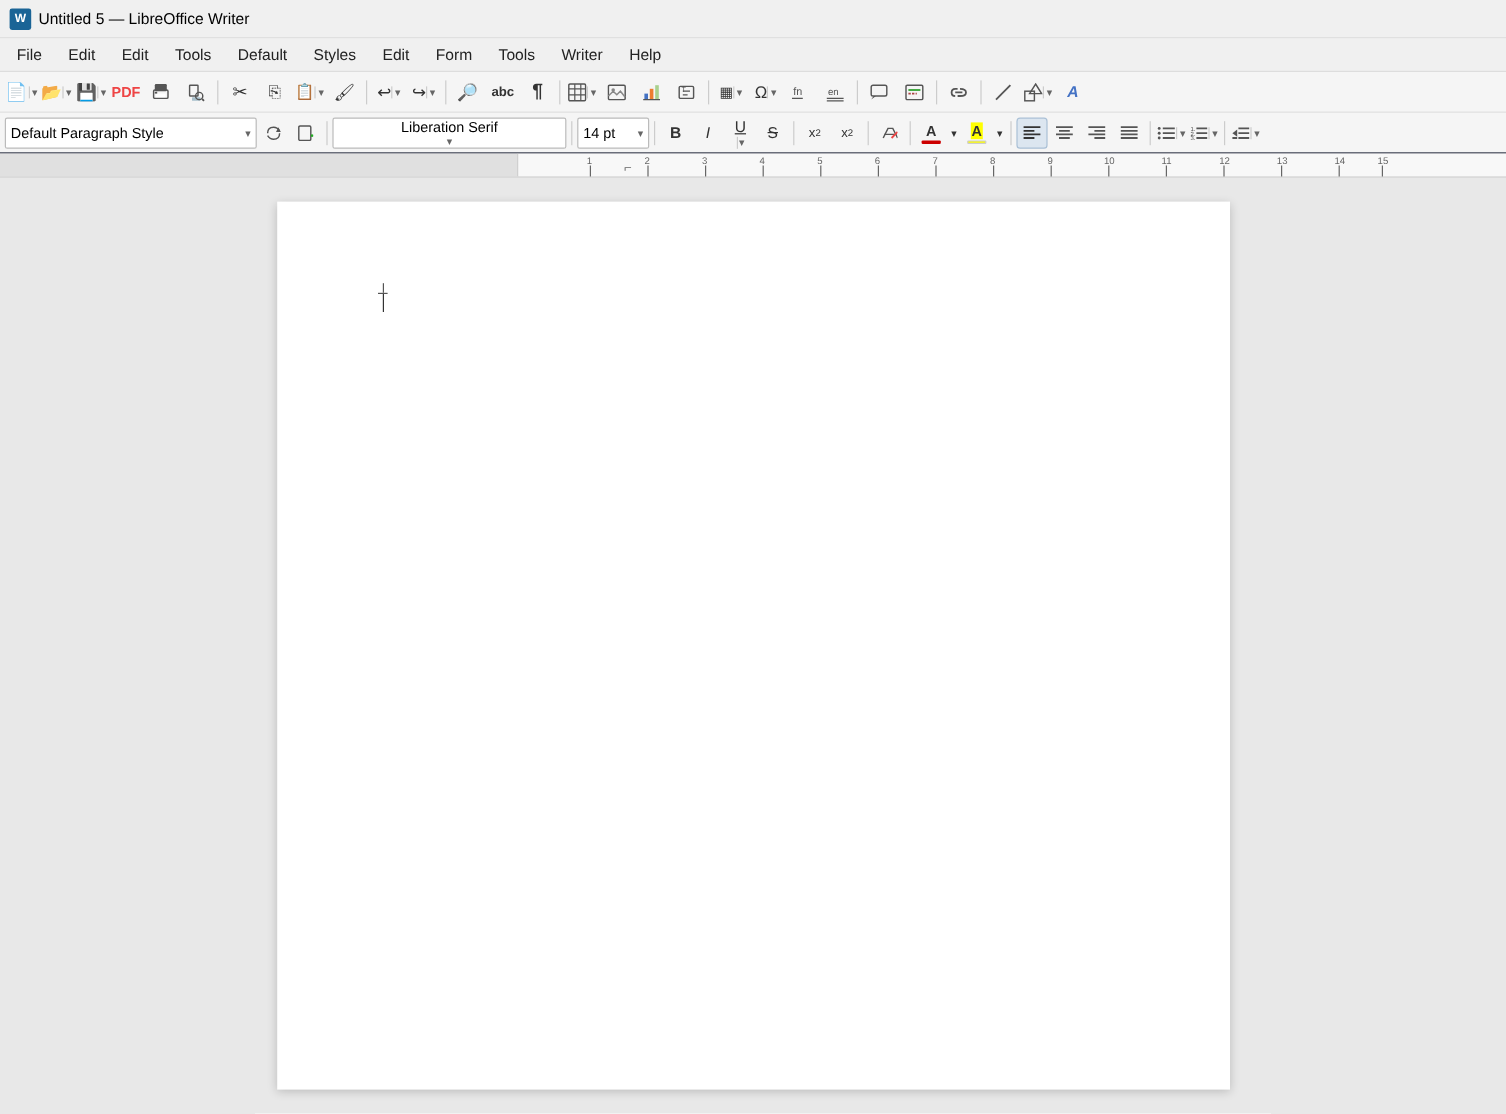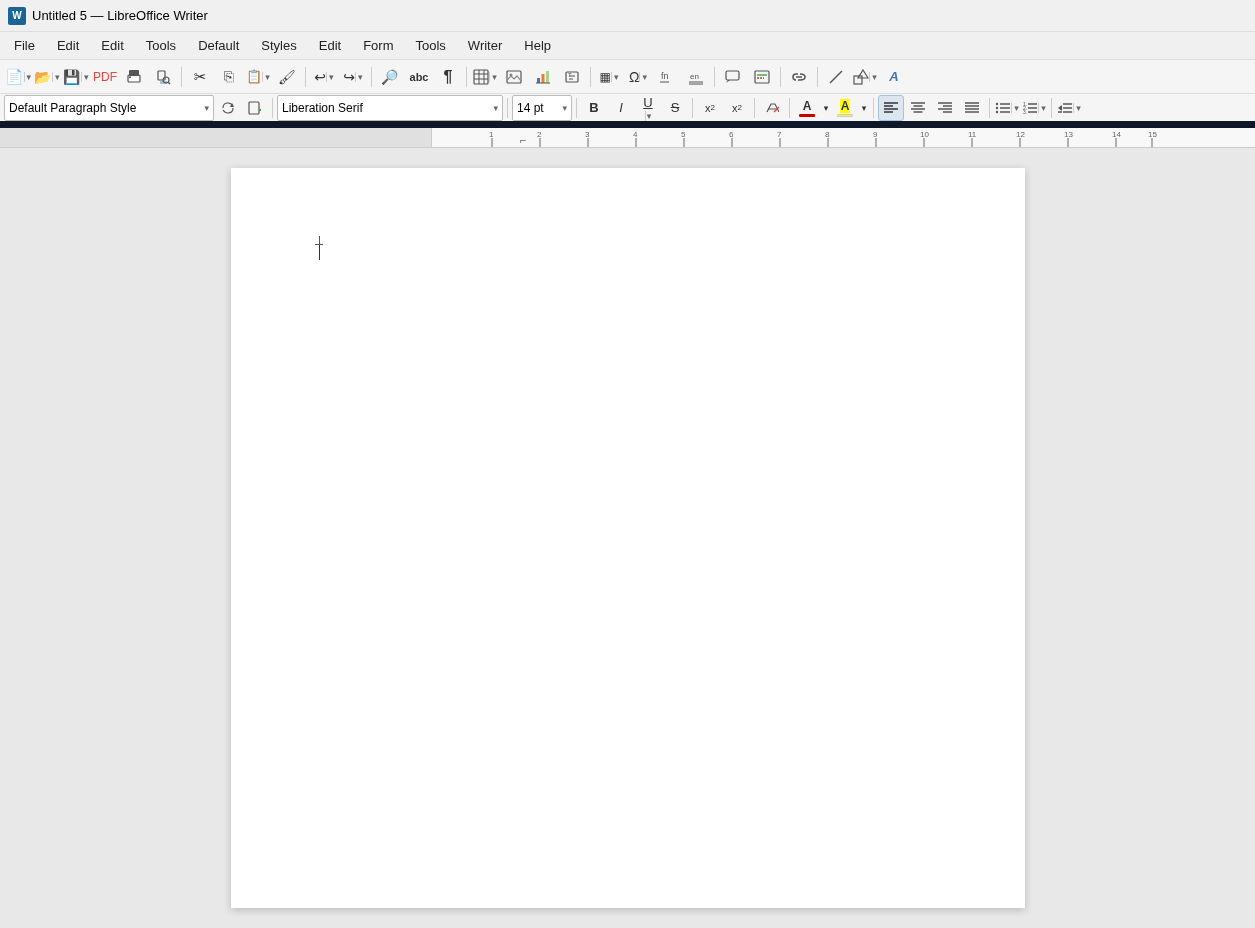--- a/index.html
+++ b/index.html
@@ -57,45 +57,46 @@
     .tb-separator { width: 1px; height: 20px; background: #ccc; margin: 0 3px; }
     .tb-dropdown-arrow { font-size: 9px; color: #666; }
 
     
     #toolbar2 {
       background: #f5f5f5;
       height: 34px;
       display: flex;
       align-items: center;
       padding: 0 4px;
-      border-bottom: 7px solid #0f172a;
+      border-bottom: 1px solid #0f172a;
       gap: 1px;
       flex-wrap: nowrap;
     }
     .style-dropdown {
       width: 210px; height: 26px;
       display: flex; align-items: center;
       border: 1px solid #bbb;
       background: white;
       border-radius: 2px;
       padding: 0 4px;
       cursor: pointer;
       font-size: 12px;
       justify-content: space-between;
     }
     .font-dropdown {
-      width: 226px; height: 26px;
+      width: 195px; height: 26px;
       display: flex; align-items: center;
       border: 1px solid #bbb;
       background: white;
       border-radius: 2px;
       padding: 0 4px;
       cursor: pointer;
       font-size: 12px;
       justify-content: space-between;
+      flex-direction: column;
     }
     .size-dropdown {
       width: 60px; height: 26px;
       display: flex; align-items: center;
       border: 1px solid #bbb;
       background: white;
       border-radius: 2px;
       padding: 0 4px;
       cursor: pointer;
       font-size: 12px;
@@ -206,21 +207,21 @@
   <div class="tb-btn split-btn">
     <span style="font-size:14px;">📂</span>
       <span class="tb-dropdown-arrow" style="border-left:1px solid #ccc; padding-left:2px;">▾</span>
   </div>
 
   <div class="tb-btn split-btn">
     <span style="font-size:14px;">💾</span>
       <span class="tb-dropdown-arrow" style="border-left:1px solid #ccc; padding-left:2px;">▾</span>
   </div>
 
-  <div class="tb-btn" style="font-size:12px; font-weight:normal; color:#e44;">PDF</div>
+  <div class="tb-btn" style="font-size:12px; font-weight:bold; color:#e44;">PDF</div>
 
   <div class="tb-btn">
     <svg width="16" height="16" viewBox="0 0 16 16" fill="none">
       <rect x="3" y="1" width="10" height="6" rx="1" fill="#555"></rect>
       <rect x="2" y="6" width="12" height="7" rx="1" fill="none" stroke="#555" stroke-width="1.2"></rect>
       <rect x="4" y="9" width="8" height="3" fill="white"></rect>
       <rect x="3" y="7.5" width="2" height="1.5" fill="#555"></rect>
     </svg>
   </div>
 

